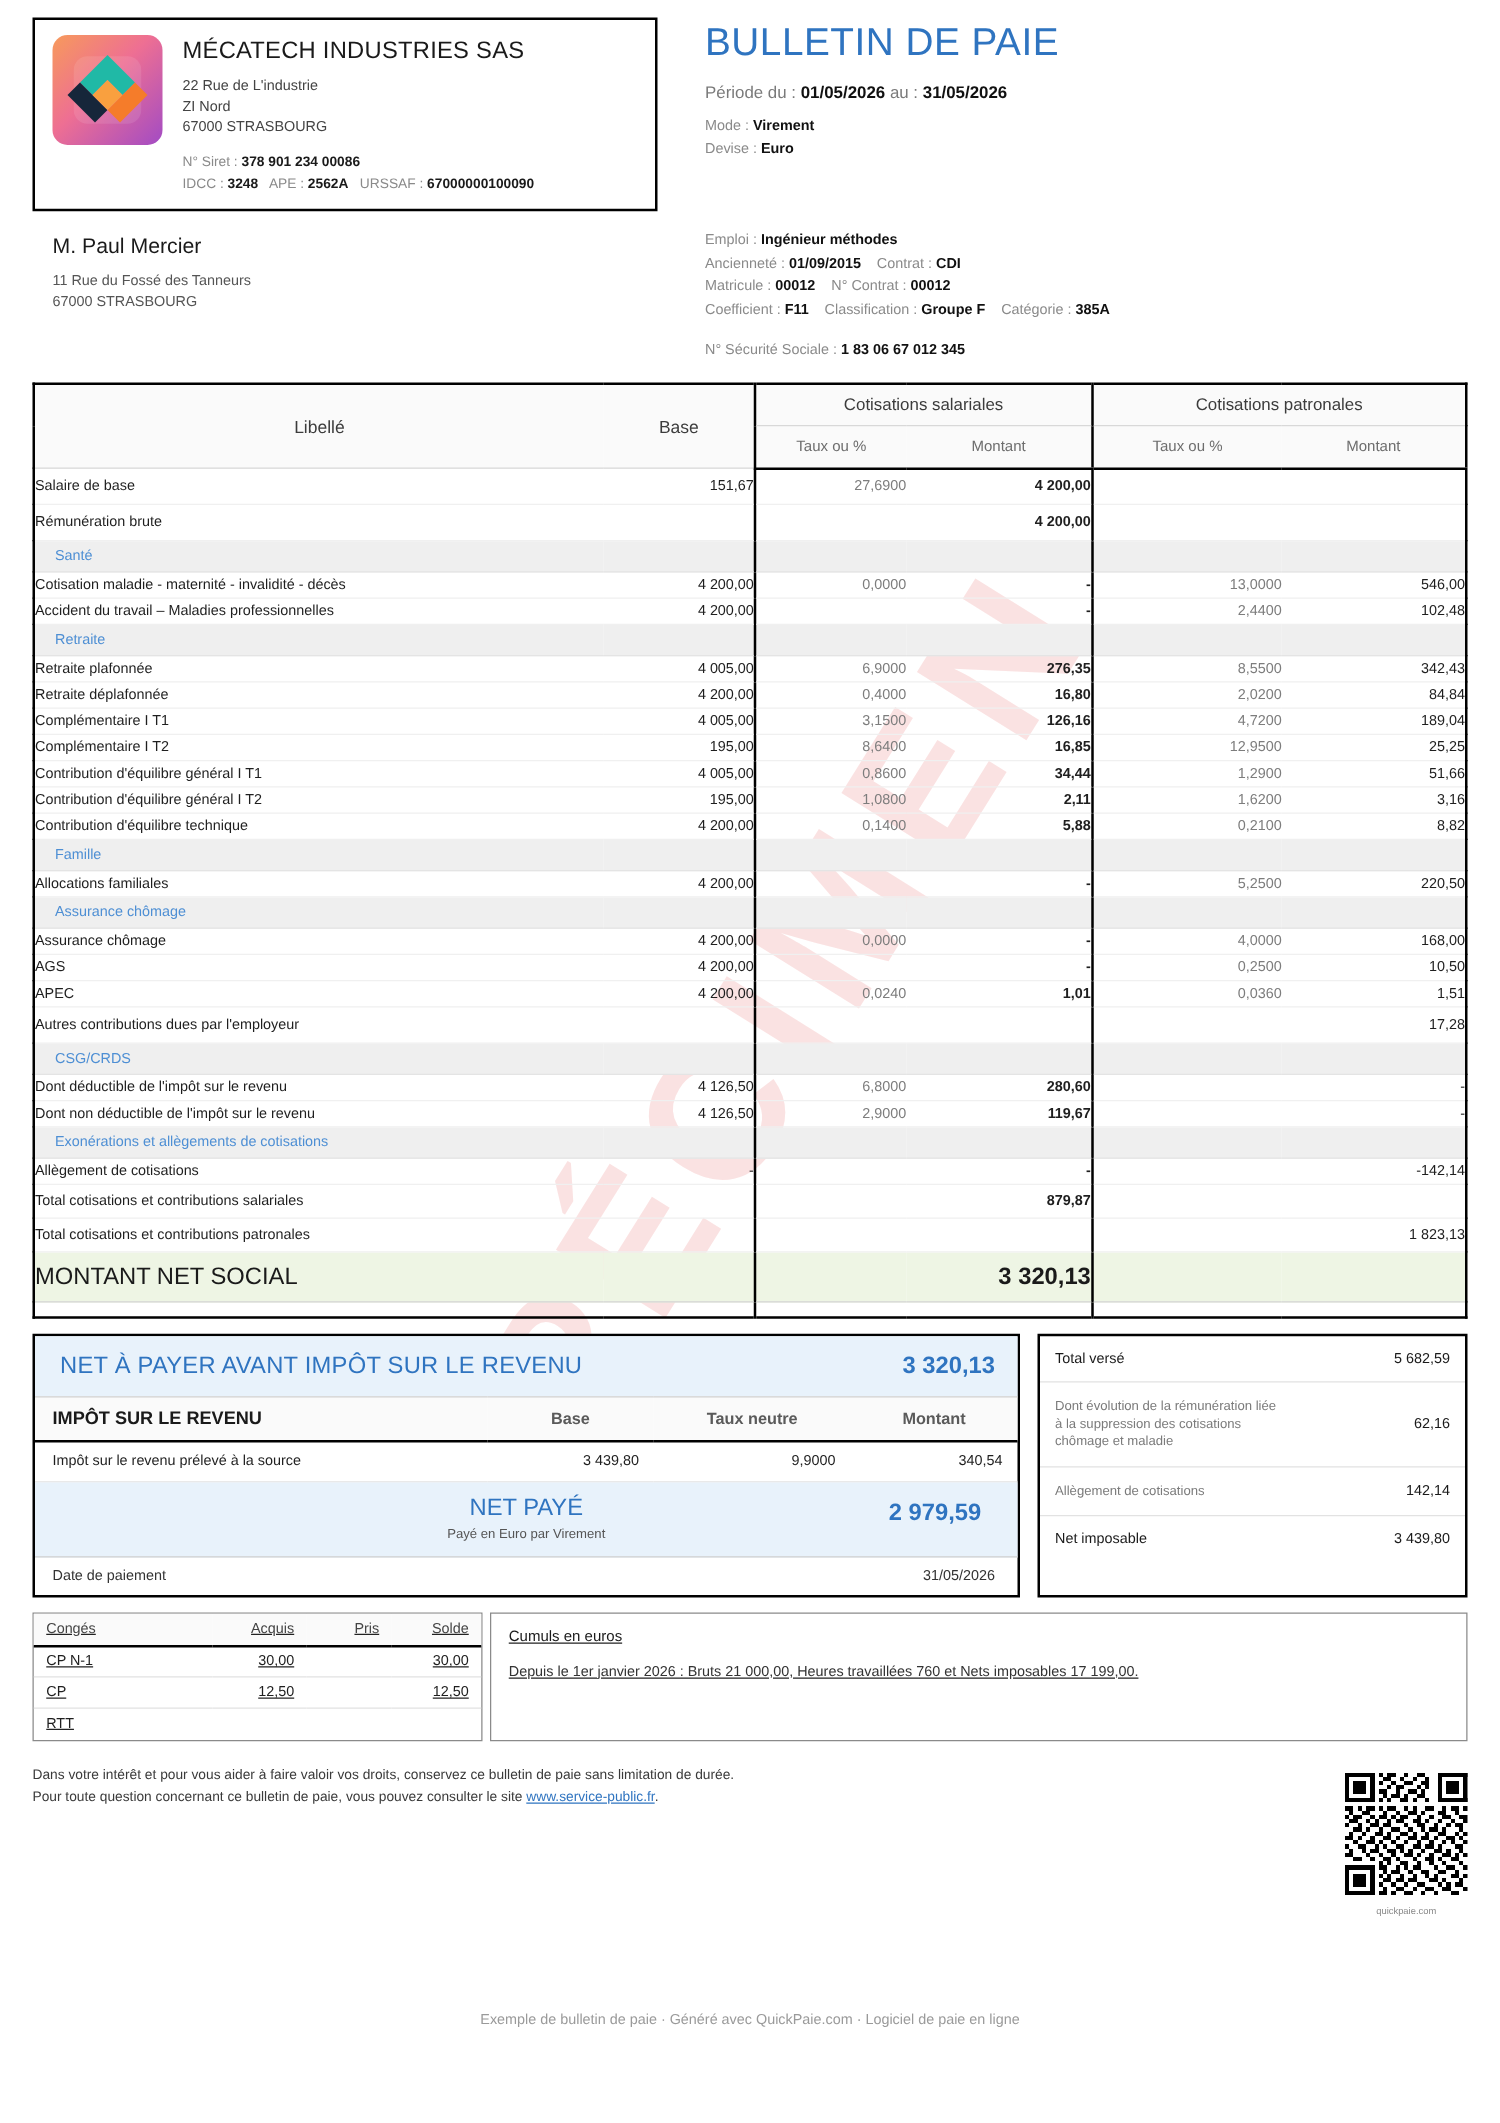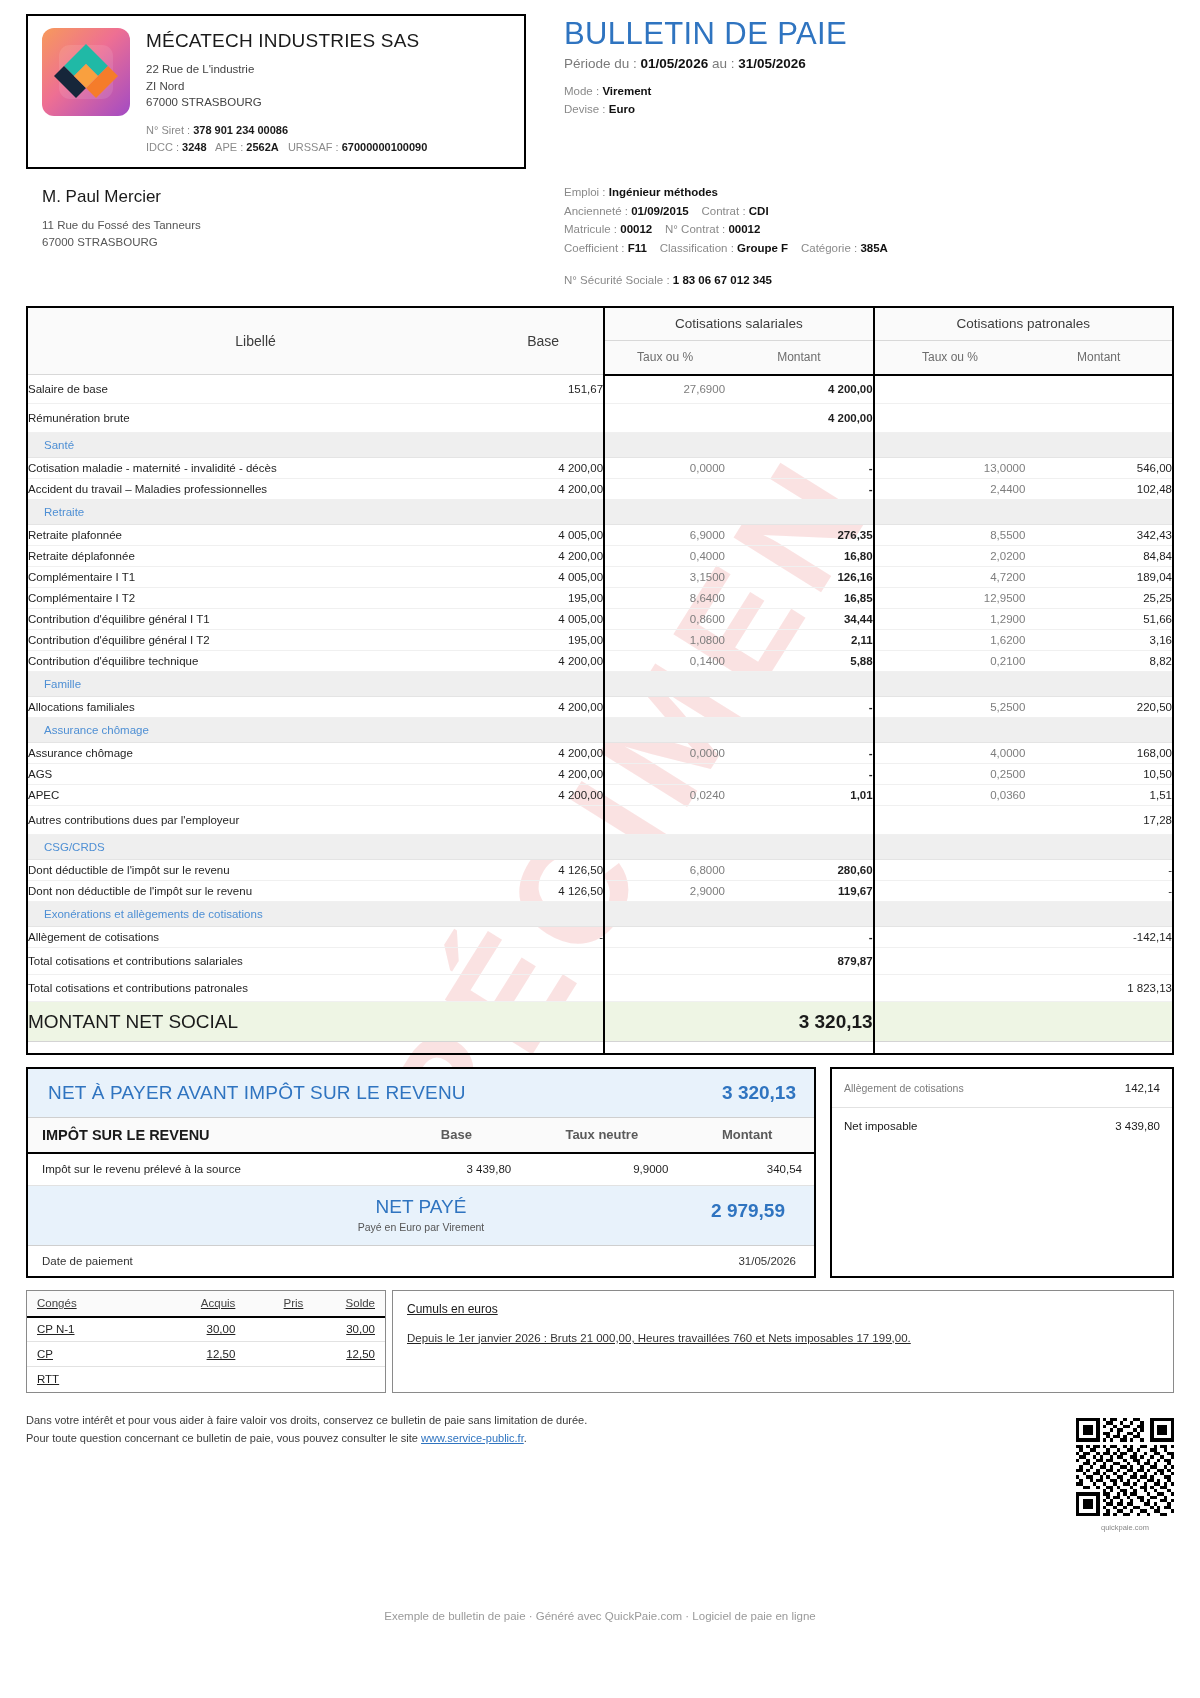--- a/index.html
+++ b/index.html
@@ -42,21 +42,21 @@
   }
   .logo svg{ position:absolute; left:0; top:0; }
   .emp-info{ padding-top:2px; }
   .emp-name{ font-size:19px; font-weight:400; letter-spacing:.2px; color:#1a1a1a; }
   .emp-addr{ font-size:11.5px; color:#444; line-height:1.45; margin-top:9px; }
   .emp-legal{ font-size:11px; color:#8a8a8a; line-height:1.5; margin-top:11px; }
   .emp-legal b{ color:#1a1a1a; font-weight:bold; }
 
   .title-box{ flex:1; padding-left:38px; padding-top:2px; }
   .doc-title{ font-size:31px; color:#2f74c0; font-weight:400; letter-spacing:.4px; }
-  .period{ font-size:13.5px; color:#7a7a7a; margin-top:4px; }
+  .period{ font-size:13.5px; color:#7a7a7a; margin-top:14px; }
   .period b{ color:#111; font-weight:bold; }
   .paymeta{ font-size:11.5px; color:#8a8a8a; line-height:1.55; margin-top:12px; }
   .paymeta b{ color:#111; font-weight:bold; }
 
   
   .second { display:flex; margin-top:14px; }
   .sal-box{ width:500px; padding:4px 14px 0 16px; }
   .sal-name{ font-size:17px; color:#1a1a1a; }
   .sal-addr{ font-size:11.5px; color:#555; line-height:1.5; margin-top:10px; }
   .job-box{ flex:1; padding-left:38px; }
@@ -583,20 +583,28 @@
         </div>
         <div class="datepay">
           <span>Date de paiement</span>
           <span>31/05/2026</span>
         </div>
       </div>
 
       <div class="side-panel">
         <table class="side">
           <tbody id="side-body">
+              <tr>
+                <td class="lab">Total versé</td>
+                <td class="val">5 682,59</td>
+              </tr>
+              <tr>
+                <td class="lab small">Dont évolution de la rémunération liée à la suppression des cotisations chômage et maladie</td>
+                <td class="val">62,16</td>
+              </tr>
               <tr>
                 <td class="lab small">Allègement de cotisations</td>
                 <td class="val">142,14</td>
               </tr>
               <tr>
                 <td class="lab">Net imposable</td>
                 <td class="val">3 439,80</td>
               </tr>
             </tbody>
         </table>

